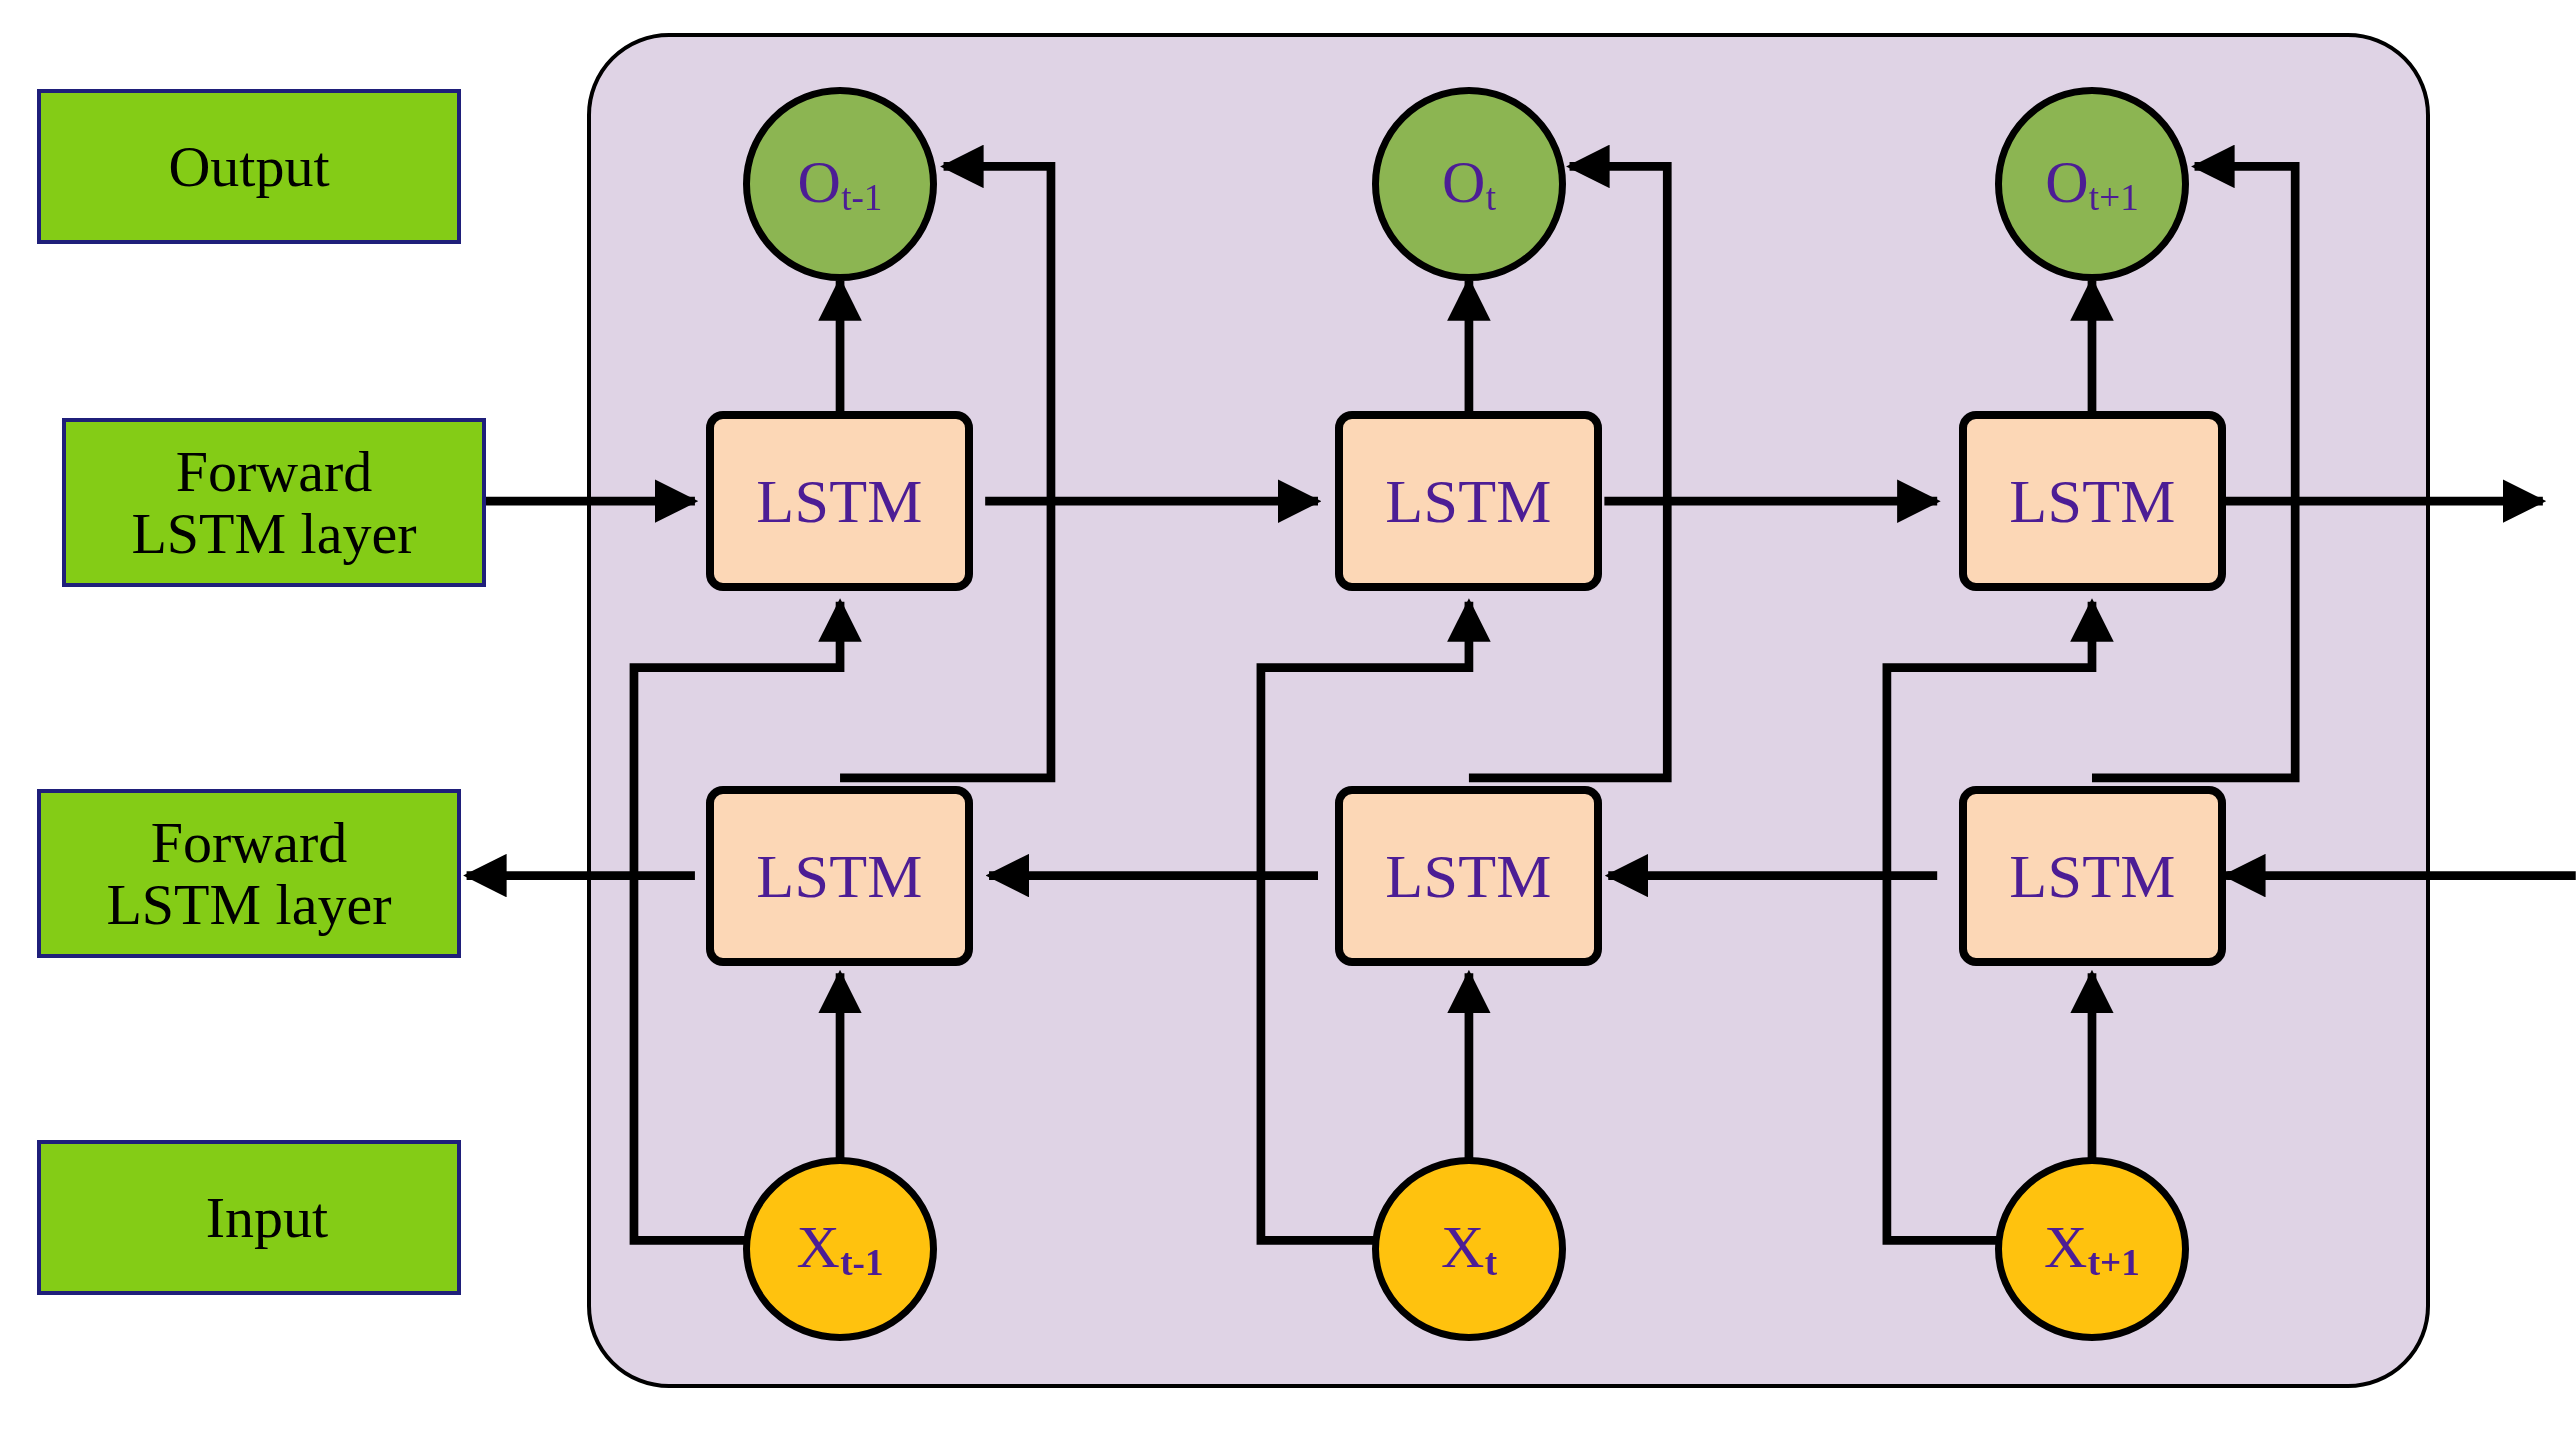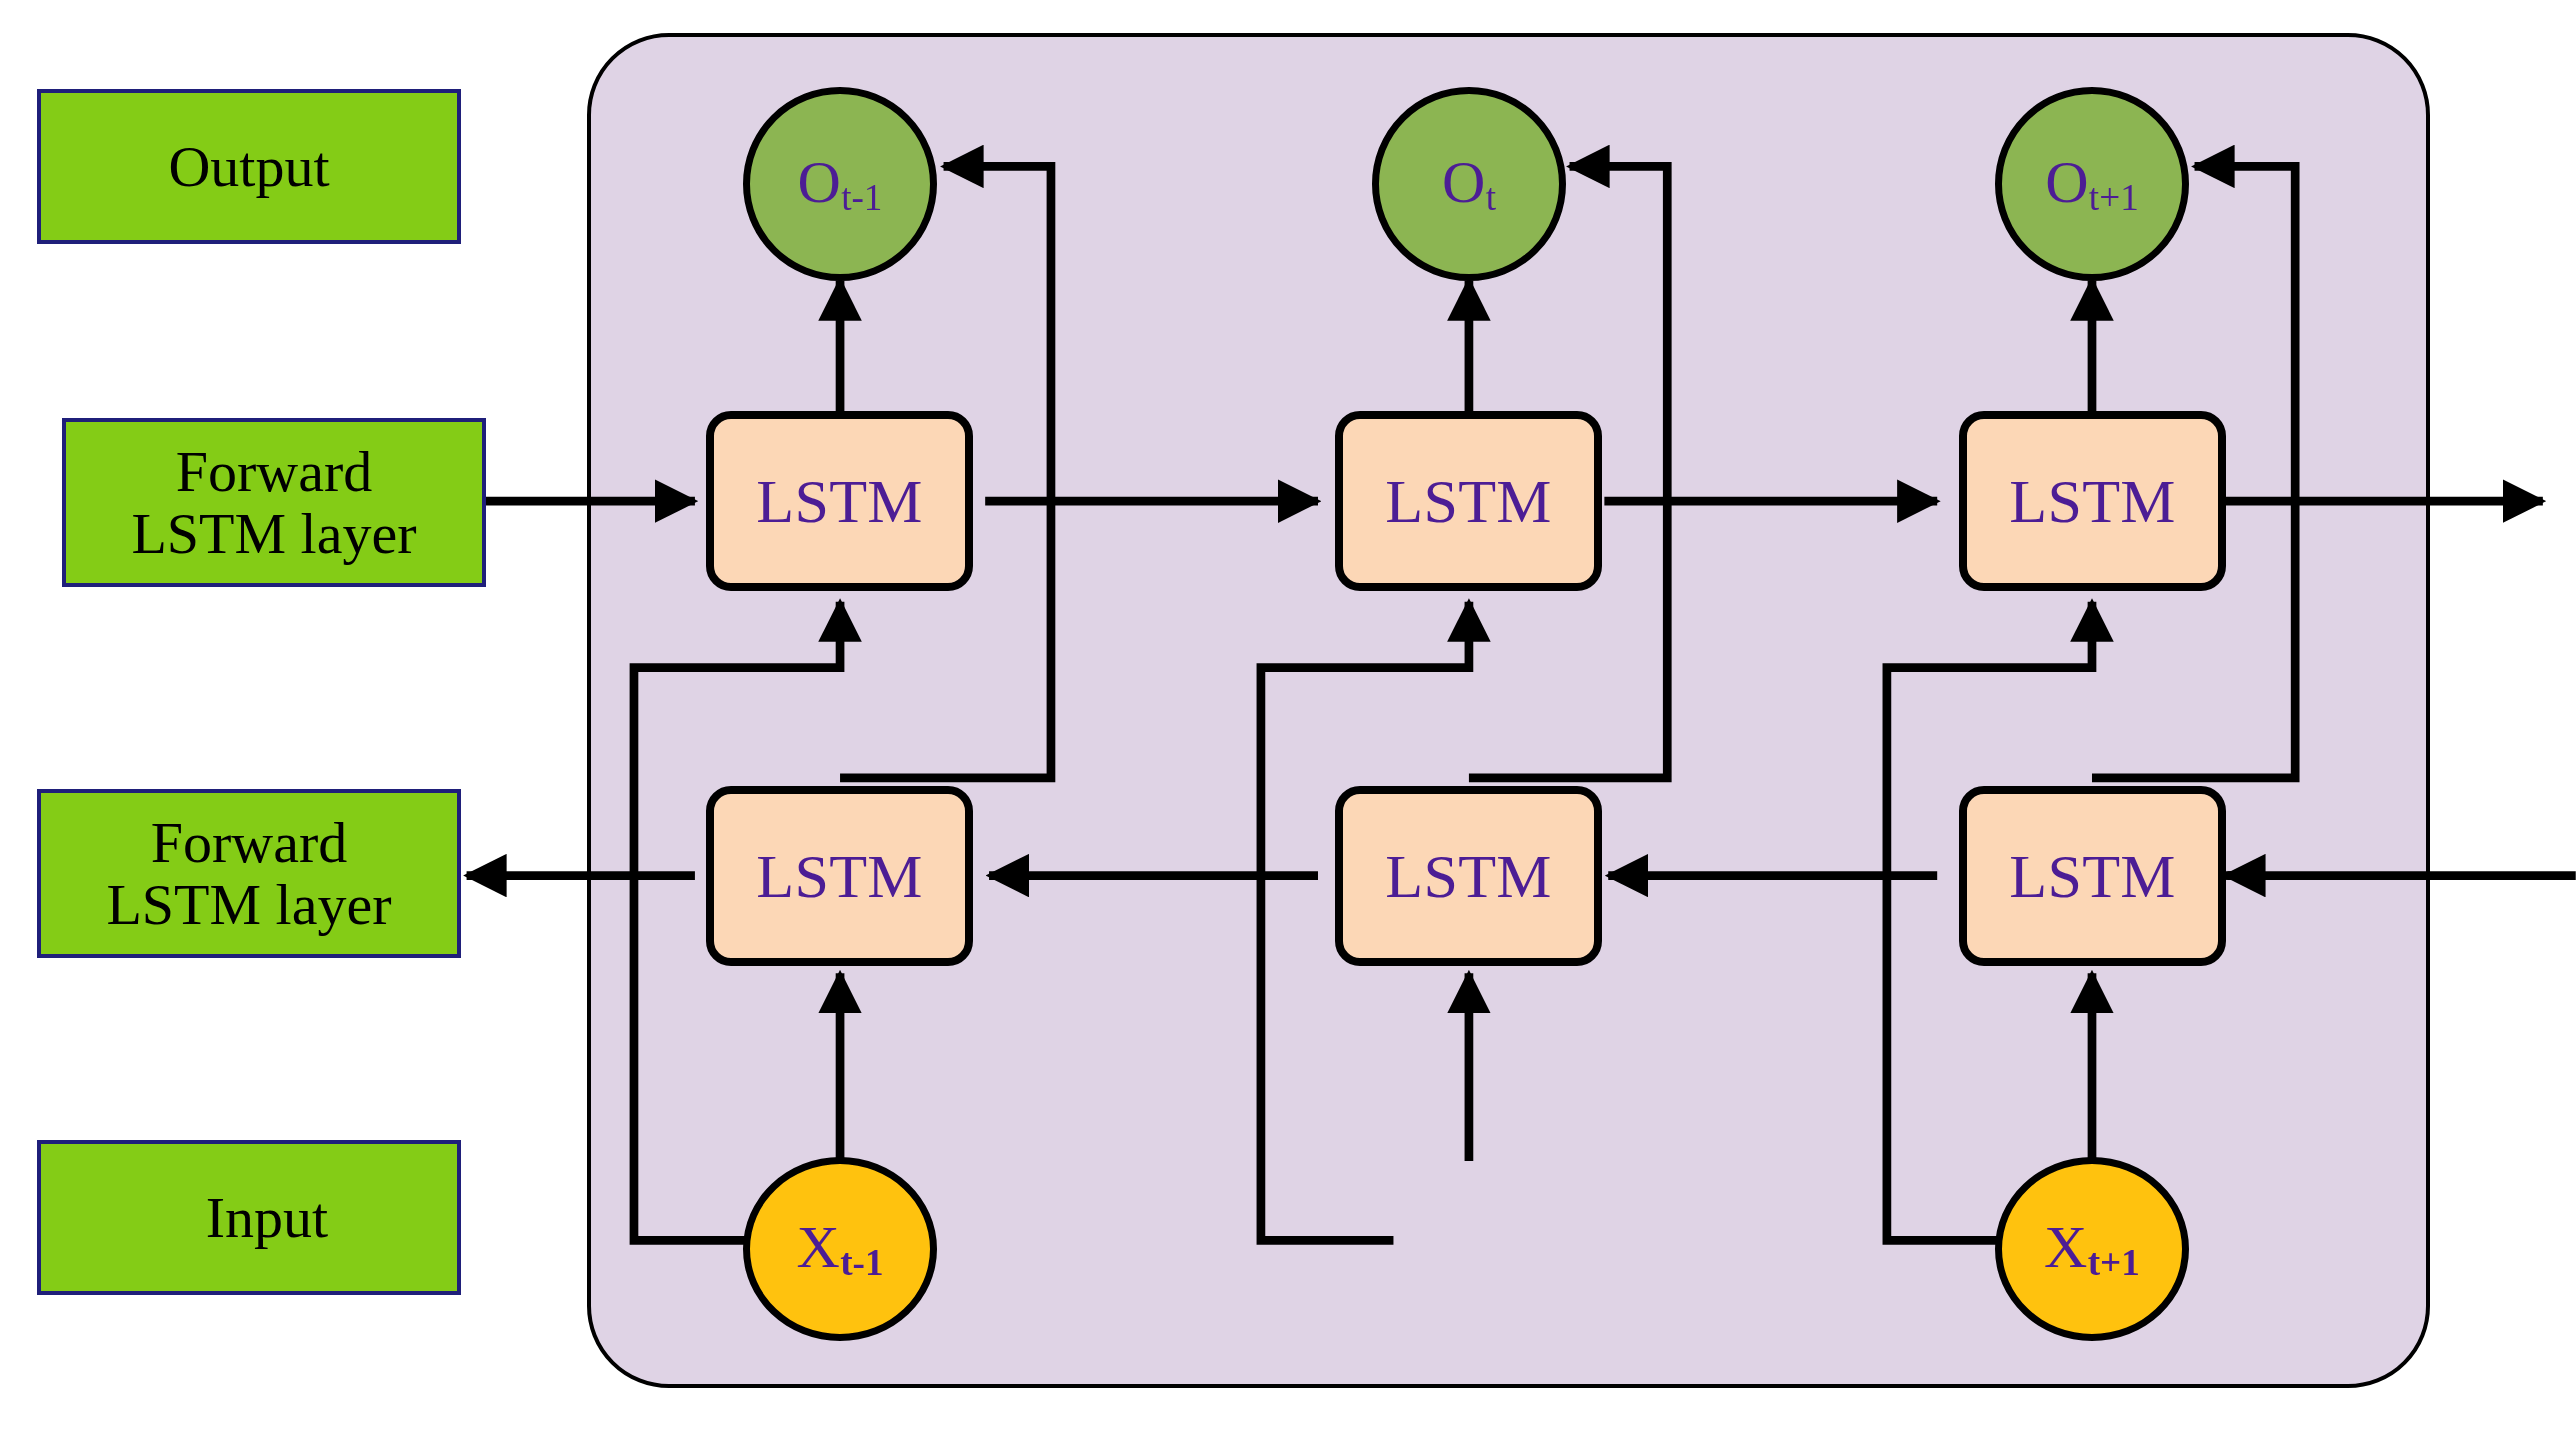--- a/index.html
+++ b/index.html
@@ -71,21 +71,21 @@
   }
   .circle-node {
     border-radius: 50%;
     border: 7.7px solid #000000;
   }
   .out-node { background: #8CB552; }
   .in-node  { background: #FFC20E; }
   .lstm-node {
     background: #FCD7B6;
     border: 8.7px solid #000000;
-    border-radius: 25px;
+    border-radius: 17px;
   }
   .node-label {
     font-size: 60px;
     letter-spacing: 0.3px;
     white-space: nowrap;
   }
   .lstm-node .node-label { font-size: 62px; }
   .sub {
     font-size: 0.62em;
     vertical-align: -0.22em;
@@ -183,18 +183,21 @@
   <div class="node lstm-node" style="left:1335px; top:786px; width:267px; height:180px;">
     <span class="node-label">LSTM</span>
   </div>
   <div class="node lstm-node" style="left:1959px; top:786px; width:267px; height:180px;">
     <span class="node-label">LSTM</span>
   </div>
 
   <div class="node circle-node in-node" style="left:743px; top:1157px; width:194px; height:184px;">
     <span class="node-label"><span>X</span><span class="sub">t-1</span></span>
   </div>
+  <div class="node circle-node in-node" style="left:1372px; top:1157px; width:194px; height:184px;">
+    <span class="node-label"><span>X</span><span class="sub">t</span></span>
+  </div>
   <div class="node circle-node in-node" style="left:1995px; top:1157px; width:194px; height:184px;">
     <span class="node-label"><span>X</span><span class="sub">t+1</span></span>
   </div>
 
 </div>
 
 
 </body></html>

